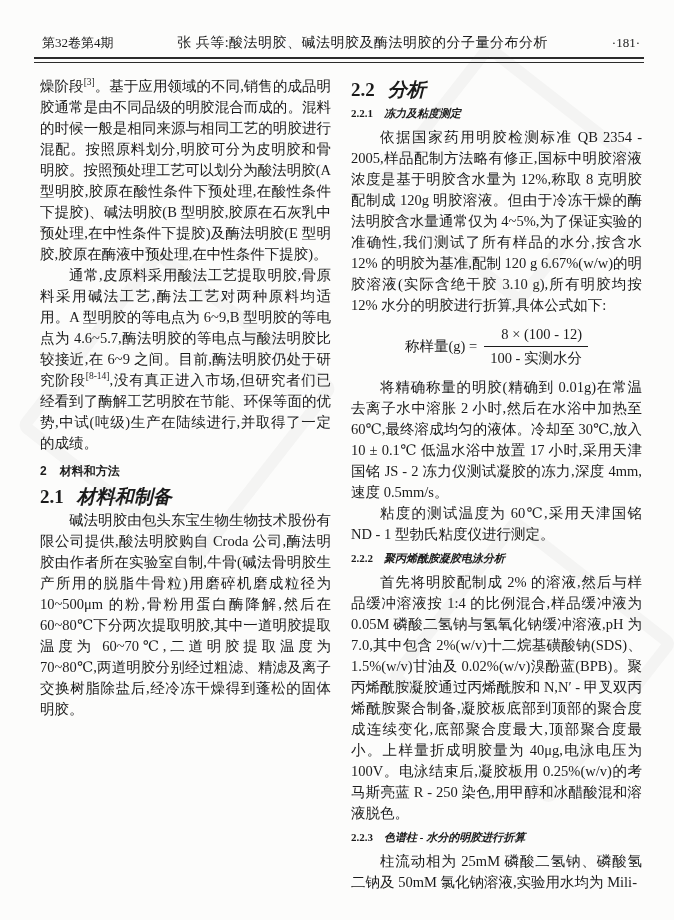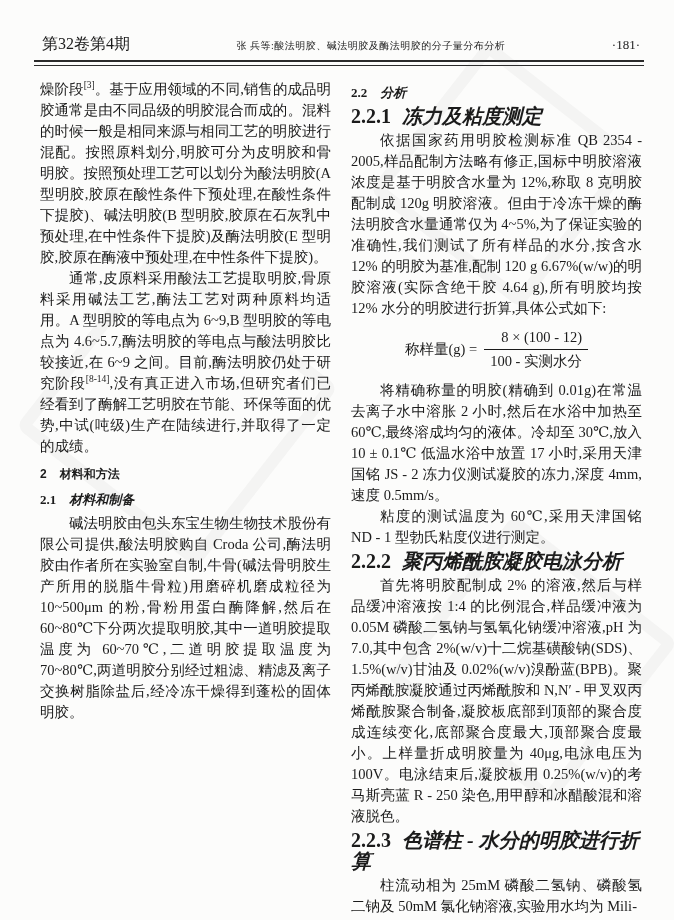--- a/index.html
+++ b/index.html
@@ -24,22 +24,22 @@
   .wm1 { left: 408px; top: 78px;  width: 168px; height: 168px; }
   .wm2 { left: 62px;  top: 292px; width: 206px; height: 206px; }
   .wm3 { left: 428px; top: 556px; width: 184px; height: 184px; }
 
   .page-header {
     display: flex;
     align-items: baseline;
     margin: 34px 34px 5px 42px;
     white-space: nowrap;
   }
-  .issue { font-size: 16px; }
-  .running-title { flex: 1; text-align: center; font-size: 10px; letter-spacing: .5px; }
+  .issue { font-size: 13px; }
+  .running-title { flex: 1; text-align: center; font-size: 14px; letter-spacing: .5px; }
   .page-num { font-size: 13px; }
 
   .header-rule {
     margin: 2px 30px 0 34px;
     height: 3px;
     border-top: 2px solid #2b2b2b;
     border-bottom: 1.2px solid #2b2b2b;
   }
 
   .columns {
@@ -63,28 +63,28 @@
     margin: 7px 0 4px 0;
     font-family: "Liberation Sans", "DejaVu Sans", sans-serif;
     font-weight: bold;
     font-size: 12px;
     line-height: 21px;
   }
   .sec-h2 {
     margin: 3px 0 3px 0;
     font-weight: bold;
     font-style: italic;
-    font-size: 13px;
+    font-size: 19px;
     line-height: 21px;
   }
   .sec-h3 {
     margin: 3px 0 3px 0;
     font-weight: 600;
     font-style: italic;
-    font-size: 20px;
+    font-size: 11px;
     line-height: 21px;
   }
   .h-num { display: inline-block; margin-right: 13px; font-style: normal; }
   .sec-h3 .h-num { margin-right: 11px; }
 
   .formula {
     margin: 9px 0 9px 0;
     text-align: center;
     font-size: 14.5px;
   }
@@ -135,21 +135,21 @@
       <div class="sec-h2"><span class="h-num">2.1</span><span>材料和制备</span></div>
 
       <p class="body-text indent">碱法明胶由包头东宝生物生物技术股份有限公司提供,酸法明胶购自 Croda 公司,酶法明胶由作者所在实验室自制,牛骨(碱法骨明胶生产所用的脱脂牛骨粒)用磨碎机磨成粒径为 10~500μm 的粉,骨粉用蛋白酶降解,然后在 60~80℃下分两次提取明胶,其中一道明胶提取温度为 60~70℃,二道明胶提取温度为 70~80℃,两道明胶分别经过粗滤、精滤及离子交换树脂除盐后,经冷冻干燥得到蓬松的固体明胶。</p>
     </div>
 
     <div class="col">
       <div class="sec-h2"><span class="h-num">2.2</span><span>分析</span></div>
 
       <div class="sec-h3"><span class="h-num">2.2.1</span><span>冻力及粘度测定</span></div>
 
-      <p class="body-text indent">依据国家药用明胶检测标准 QB 2354 - 2005,样品配制方法略有修正,国标中明胶溶液浓度是基于明胶含水量为 12%,称取 8 克明胶配制成 120g 明胶溶液。但由于冷冻干燥的酶法明胶含水量通常仅为 4~5%,为了保证实验的准确性,我们测试了所有样品的水分,按含水 12% 的明胶为基准,配制 120 g 6.67%(w/w)的明胶溶液(实际含绝干胶 4.64 g),所有明胶均按 12% 水分的明胶进行折算,具体公式如下:</p>
+      <p class="body-text indent">依据国家药用明胶检测标准 QB 2354 - 2005,样品配制方法略有修正,国标中明胶溶液浓度是基于明胶含水量为 12%,称取 8 克明胶配制成 120g 明胶溶液。但由于冷冻干燥的酶法明胶含水量通常仅为 4~5%,为了保证实验的准确性,我们测试了所有样品的水分,按含水 12% 的明胶为基准,配制 120 g 6.67%(w/w)的明胶溶液(实际含绝干胶 3.10 g),所有明胶均按 12% 水分的明胶进行折算,具体公式如下:</p>
 
       <div class="formula">
         <span class="lhs">称样量(g) =</span><span class="frac"><span class="num">8 × (100 - 12)</span><span class="den">100 - 实测水分</span></span>
       </div>
 
       <p class="body-text indent">将精确称量的明胶(精确到 0.01g)在常温去离子水中溶胀 2 小时,然后在水浴中加热至 60℃,最终溶成均匀的液体。冷却至 30℃,放入 10 ± 0.1℃ 低温水浴中放置 17 小时,采用天津国铭 JS - 2 冻力仪测试凝胶的冻力,深度 4mm,速度 0.5mm/s。</p>
 
       <p class="body-text indent">粘度的测试温度为 60℃,采用天津国铭 ND - 1 型勃氏粘度仪进行测定。</p>
 
       <div class="sec-h3"><span class="h-num">2.2.2</span><span>聚丙烯酰胺凝胶电泳分析</span></div>

